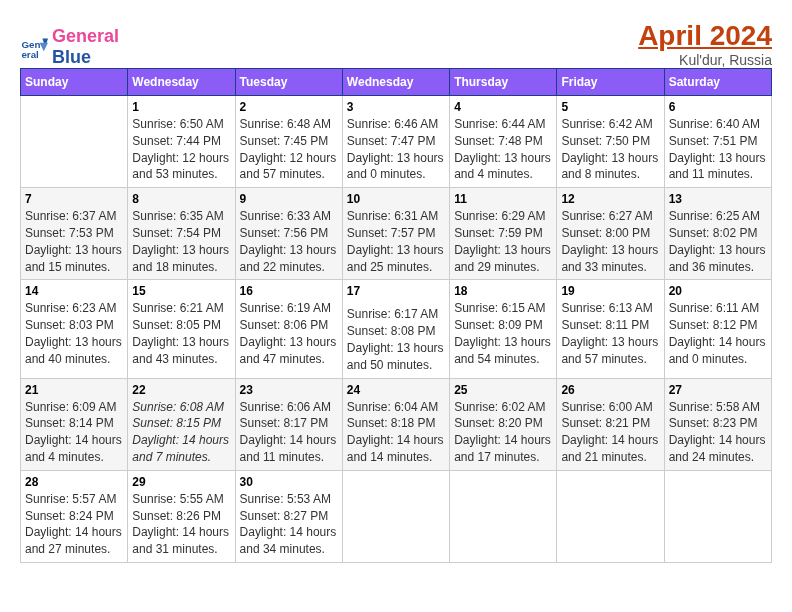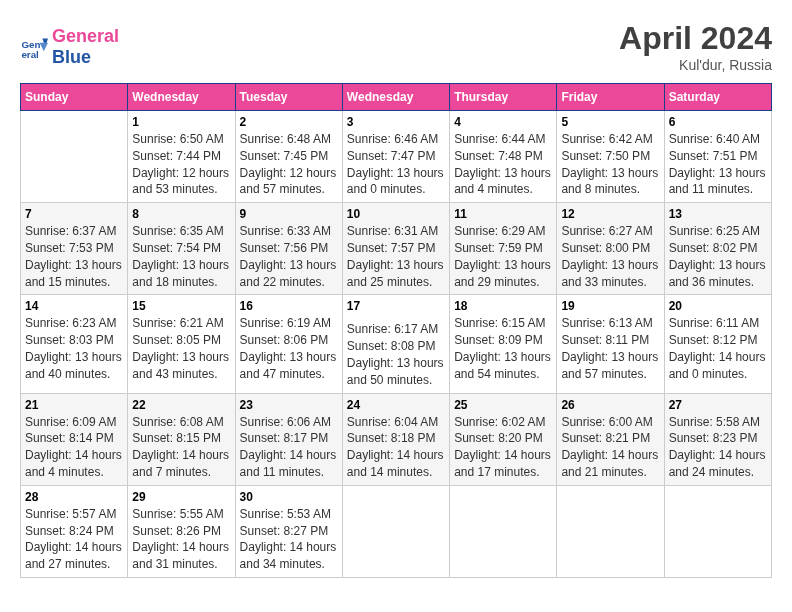--- a/index.html
+++ b/index.html
@@ -6,51 +6,51 @@
     body {
       font-family: Arial, sans-serif;
       background: #fff;
       width: 792px;
       min-height: 612px;
       padding: 20px;
     }
     .header {
       display: flex;
       justify-content: space-between;
-      align-items: center;
-      margin-bottom: 10px;
+      align-items: flex-end;
     }
     .logo {
       display: flex;
       align-items: center;
       gap: 4px;
     }
     .logo-icon {
       width: 28px;
       height: 28px;
     }
     .title-block {
       text-align: right;
     }
     .month-year {
-      font-size: 32px;
+      font-size: 28px;
       font-weight: bold;
-      color: #404040;
+      color: #c2410c;
+      text-decoration: underline;
     }
     .location {
       font-size: 14px;
       color: #555;
     }
     table {
       width: 100%;
       border-collapse: collapse;
       font-size: 11px;
     }
     thead th {
-      background-color: #ec4899;
+      background-color: #8b5cf6;
       color: #fff;
       padding: 6px 4px;
       text-align: left;
       font-size: 12px;
       font-weight: bold;
       border: 1px solid #1a3f8a;
     }
     tbody td {
       border: 1px solid #ccc;
       vertical-align: top;
@@ -262,21 +262,21 @@
       <tr>
         <td>
           <span class="day-num">21</span>
           <div class="day-info" style="white-space: pre-line;">Sunrise: 6:09 AM
 Sunset: 8:14 PM
 Daylight: 14 hours
 and 4 minutes.</div>
         </td>
         <td>
           <span class="day-num">22</span>
-          <div class="day-info" style="white-space: pre-line;">Sunrise: 6:08 AM
+          <div class="day-info" style="white-space: pre-line; font-style: italic;">Sunrise: 6:08 AM
 Sunset: 8:15 PM
 Daylight: 14 hours
 and 7 minutes.</div>
         </td>
         <td>
           <span class="day-num">23</span>
           <div class="day-info" style="white-space: pre-line;">Sunrise: 6:06 AM
 Sunset: 8:17 PM
 Daylight: 14 hours
 and 11 minutes.</div>

